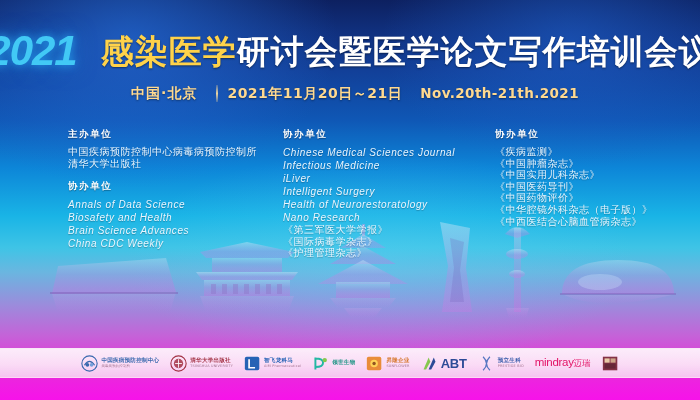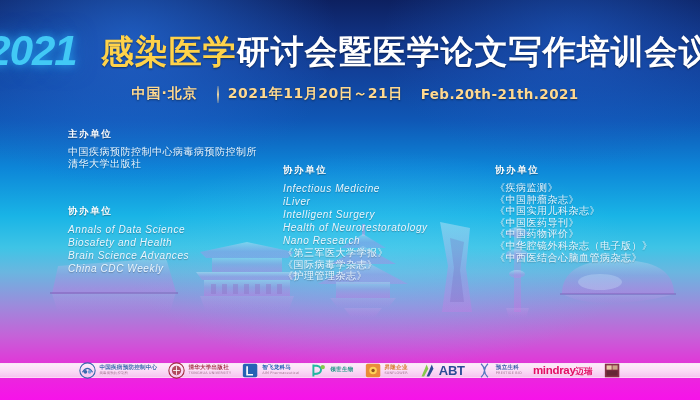--- a/index.html
+++ b/index.html
@@ -83,21 +83,21 @@
     color: #ffd24a;
     text-shadow: 0 1px 2px rgba(0,0,0,.45);
   }
   .t-white {
     color: #ffffff;
     text-shadow: 0 1px 2px rgba(0,0,0,.45);
   }
 
   .subline {
     margin-top: 13px;
-    display: flex; align-items: center; justify-content: center;
+    display: flex; justify-content: center;
     gap: 0; white-space: nowrap;
     color: #ffd98f;
     font-size: 14px; font-weight: bold;
     font-family: "DejaVu Sans", "Liberation Sans", sans-serif;
     text-shadow: 0 1px 2px rgba(0,0,0,.4);
   }
   .sub-city { letter-spacing: 1px; padding: 0 10px; }
   .sub-div {
     width: 2px; height: 17px;
     background: linear-gradient(180deg, rgba(255,220,150,.2), rgba(255,225,160,.9), rgba(255,220,150,.2));
@@ -131,33 +131,33 @@
     white-space: nowrap;
     text-shadow: 0 1px 1px rgba(0,0,0,.25);
   }
   .org.en {
     font-style: italic;
     font-size: 10px; line-height: 13px;
     letter-spacing: .6px;
     font-family: "Liberation Sans", sans-serif;
   }
   .group { margin-bottom: 11px; }
-  .group:last-child { margin-bottom: 0; margin-top: 36px; }
+  .group:last-child { margin-bottom: 0; }
 
   
   .skyline {
     position: absolute; left: 0; bottom: 62px;
     width: 700px; height: 130px;
     pointer-events: none;
   }
 
   
   .sponsor-band {
     position: absolute; left: 0; bottom: 22px;
-    width: 700px; height: 15px;
+    width: 700px; height: 30px;
     background: linear-gradient(180deg,
        rgba(255,248,253,.93) 0%,
        rgba(252,232,248,.93) 55%,
        rgba(246,214,242,.9) 100%);
     display: flex; align-items: center; justify-content: center;
     gap: 11px;
     border-top: 1px solid rgba(255,255,255,.55);
     border-bottom: 1px solid rgba(255,200,240,.5);
   }
   .logo {
@@ -179,21 +179,21 @@
     font-size: 5.6px; font-weight: bold; letter-spacing: .2px;
     font-family: "DejaVu Sans", sans-serif;
     white-space: nowrap;
   }
   .logo-txt .l2 {
     font-size: 3.4px; letter-spacing: .2px; margin-top: 1.3px;
     font-family: "DejaVu Sans", sans-serif;
     white-space: nowrap; color: #9a6a86;
   }
   .mindray {
-    font-size: 11.5px; font-weight: bold; letter-spacing: -.3px;
+    font-size: 11.5px; font-weight: normal; letter-spacing: -.3px;
     color: #e0005a;
     font-family: "Liberation Sans", sans-serif;
   }
   .mindray span.cn { font-size: 8.5px; letter-spacing: 0; }
   .abt {
     font-size: 13px; font-weight: bold; letter-spacing: -.2px;
     color: #1b3f8f;
     font-family: "Liberation Sans", sans-serif;
   }
 </style>
@@ -285,21 +285,21 @@
       <div class="year">2021</div>
       <div class="vbar"></div>
       <div class="t-gold">感染医学</div>
       <div class="t-white">研讨会暨医学论文写作培训会议</div>
     </div>
 
     <div class="subline">
       <span class="sub-city">中国·北京</span>
       <span class="sub-div"></span>
       <span class="sub-date">2021年11月20日～21日</span>
-      <span class="sub-en">Feb.20th-21th.2021</span>
+      <span class="sub-en">Nov.20th-21th.2021</span>
     </div>
   </div>
 
   <div class="cols">
 
     <div class="col col-1">
       <div class="group">
         <div class="col-head">主办单位</div>
         <div class="org cn">中国疾病预防控制中心病毒病预防控制所</div>
         <div class="org cn">清华大学出版社</div>
@@ -309,20 +309,21 @@
         <div class="org en">Annals of Data Science</div>
         <div class="org en">Biosafety and Health</div>
         <div class="org en">Brain Science Advances</div>
         <div class="org en">China CDC Weekly</div>
       </div>
     </div>
 
     <div class="col col-2">
       <div class="group">
         <div class="col-head">协办单位</div>
+        <div class="org en">Chinese Medical Sciences Journal</div>
         <div class="org en">Infectious Medicine</div>
         <div class="org en">iLiver</div>
         <div class="org en">Intelligent Surgery</div>
         <div class="org en">Health of Neurorestoratology</div>
         <div class="org en">Nano Research</div>
         <div class="org cn">《第三军医大学学报》</div>
         <div class="org cn">《国际病毒学杂志》</div>
         <div class="org cn">《护理管理杂志》</div>
       </div>
     </div>

